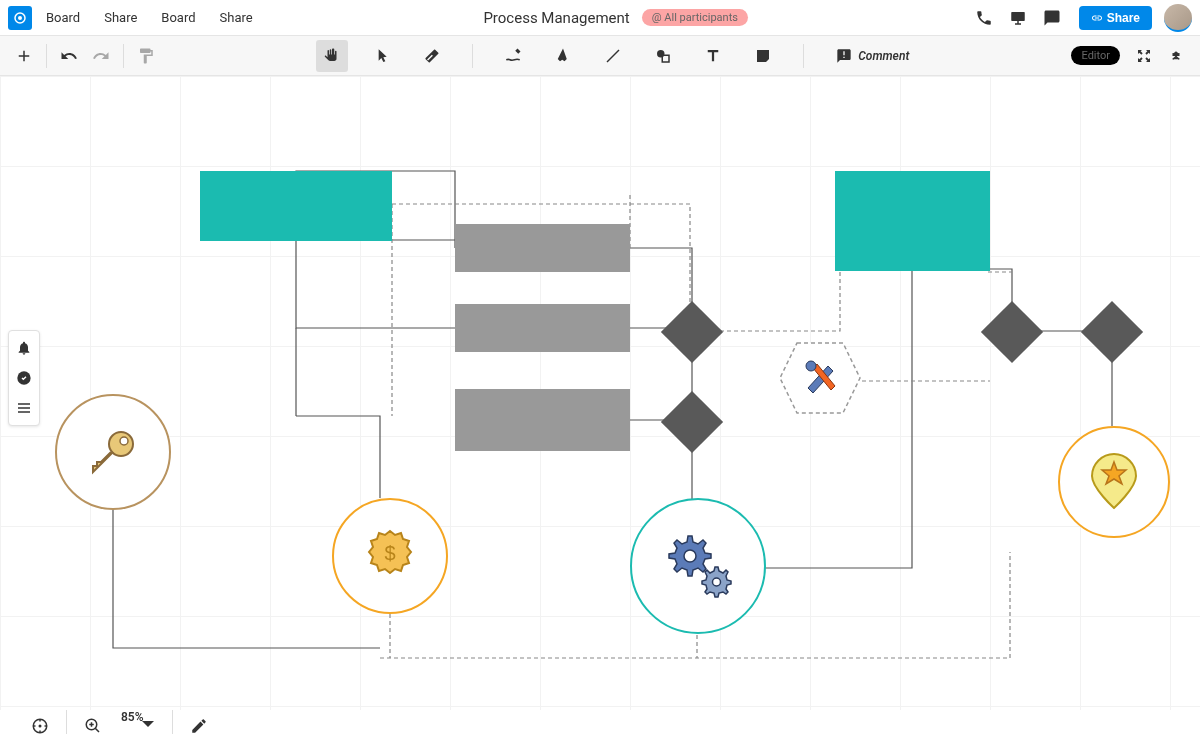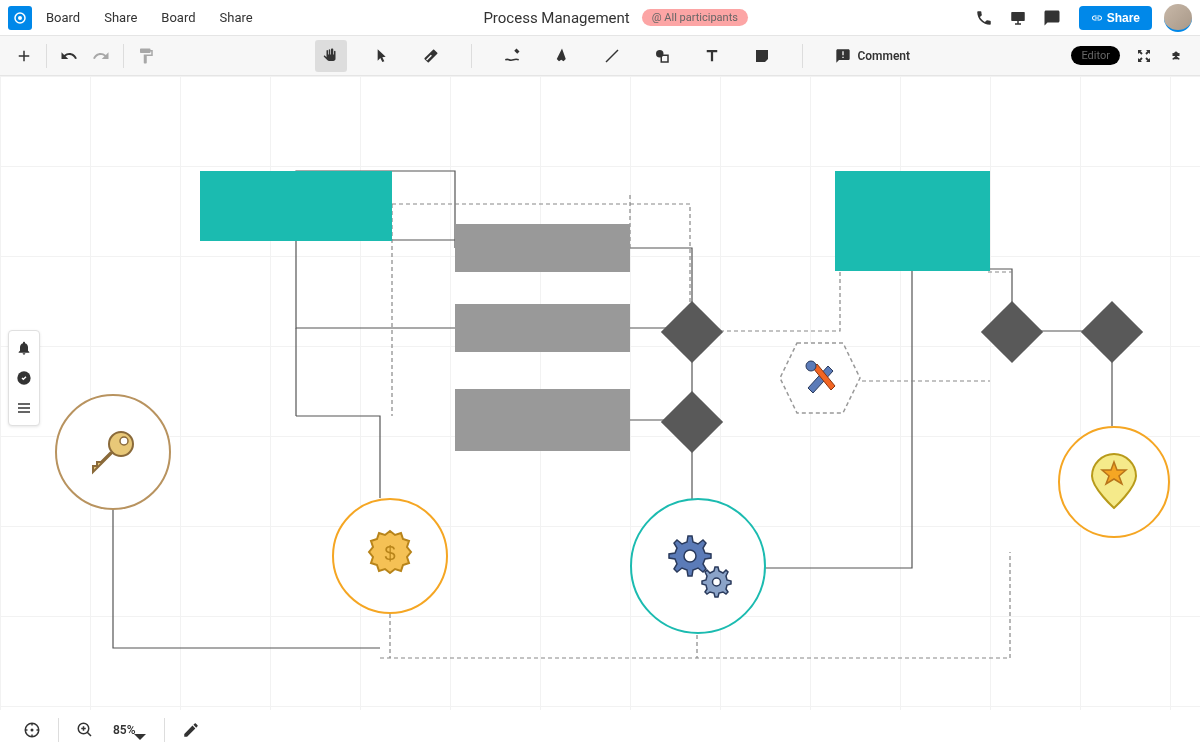--- a/index.html
+++ b/index.html
@@ -11,27 +11,27 @@
 .doc-title{font-size:15px;color:#333;font-weight:400;}
 .participants{background:#fca5a5;padding:2px 10px;border-radius:10px;font-size:11px;color:#666;margin-left:8px;}
 .header-icon{width:18px;height:18px;color:#333;cursor:pointer;margin:0 6px;}
 .share-btn{background:#0088e9;color:#fff;border:none;padding:5px 12px;border-radius:4px;font-size:12px;font-weight:700;cursor:pointer;display:flex;align-items:center;gap:4px;margin:16px 8px;}
 .avatar{width:28px;height:28px;border-radius:50%;background:linear-gradient(135deg,#c8b8a8,#a89888);border-bottom:2px solid #0088e9;}
 .toolbar{display:flex;align-items:center;height:40px;background:#f7f7f7;border-bottom:1px solid #e5e5e5;padding:0 8px;}
 .tool-btn{width:32px;height:32px;display:flex;align-items:center;justify-content:center;cursor:pointer;border-radius:3px;color:#333;}
 .tool-btn.active{background:#ddd;}
 .tool-sep{width:1px;height:24px;background:#ddd;margin:0 6px;}
 .tool-spacer{flex:1;}
-.tool-center{display:flex;align-items:center;gap:18px;}
+.tool-center{display:flex;align-items:center;gap:18px;font-style:italic;}
 .comment-btn{display:flex;align-items:center;gap:6px;font-size:12px;font-weight:600;color:#333;cursor:pointer;padding:4px 8px;}
 .role-badge{background:#000000;padding:3px 10px;border-radius:10px;font-size:11px;color:#666;margin-right:8px;}
 .canvas{position:absolute;top:76px;left:0;right:0;bottom:40px;background-image:linear-gradient(#f2f2f2 1px,transparent 1px),linear-gradient(90deg,#f2f2f2 1px,transparent 1px);background-size:90px 90px;}
 .left-panel{position:absolute;left:8px;top:330px;background:#fff;border:1px solid #e0e0e0;border-radius:4px;box-shadow:0 1px 3px rgba(0,0,0,0.1);display:flex;flex-direction:column;padding:6px 4px;gap:8px;}
 .panel-icon{width:22px;height:22px;display:flex;align-items:center;justify-content:center;cursor:pointer;color:#333;}
-.bottom-bar{position:absolute;bottom:0;left:8px;right:0;height:40px;display:flex;align-items:center;padding:0 8px;gap:4px;}
+.bottom-bar{position:absolute;bottom:0;left:16px;right:0;height:40px;display:flex;align-items:flex-start;padding:0 8px;gap:4px;}
 .zoom-text{font-size:12px;font-weight:600;color:#333;margin:0 8px;position:relative;}
 .zoom-text::after{content:'';position:absolute;right:-10px;bottom:-3px;border-left:6px solid transparent;border-right:6px solid transparent;border-top:6px solid #333;}
 .shape{position:absolute;}
 .teal-box{background:#1bbbb0;}
 .gray-box{background:#999;}
 .diamond{background:#595959;transform:rotate(45deg);}
 .circle-node{border-radius:50%;background:#fff;display:flex;align-items:center;justify-content:center;}
 svg.canvas-svg{position:absolute;top:0;left:0;width:100%;height:100%;pointer-events:none;}
 </style>
 </head>

